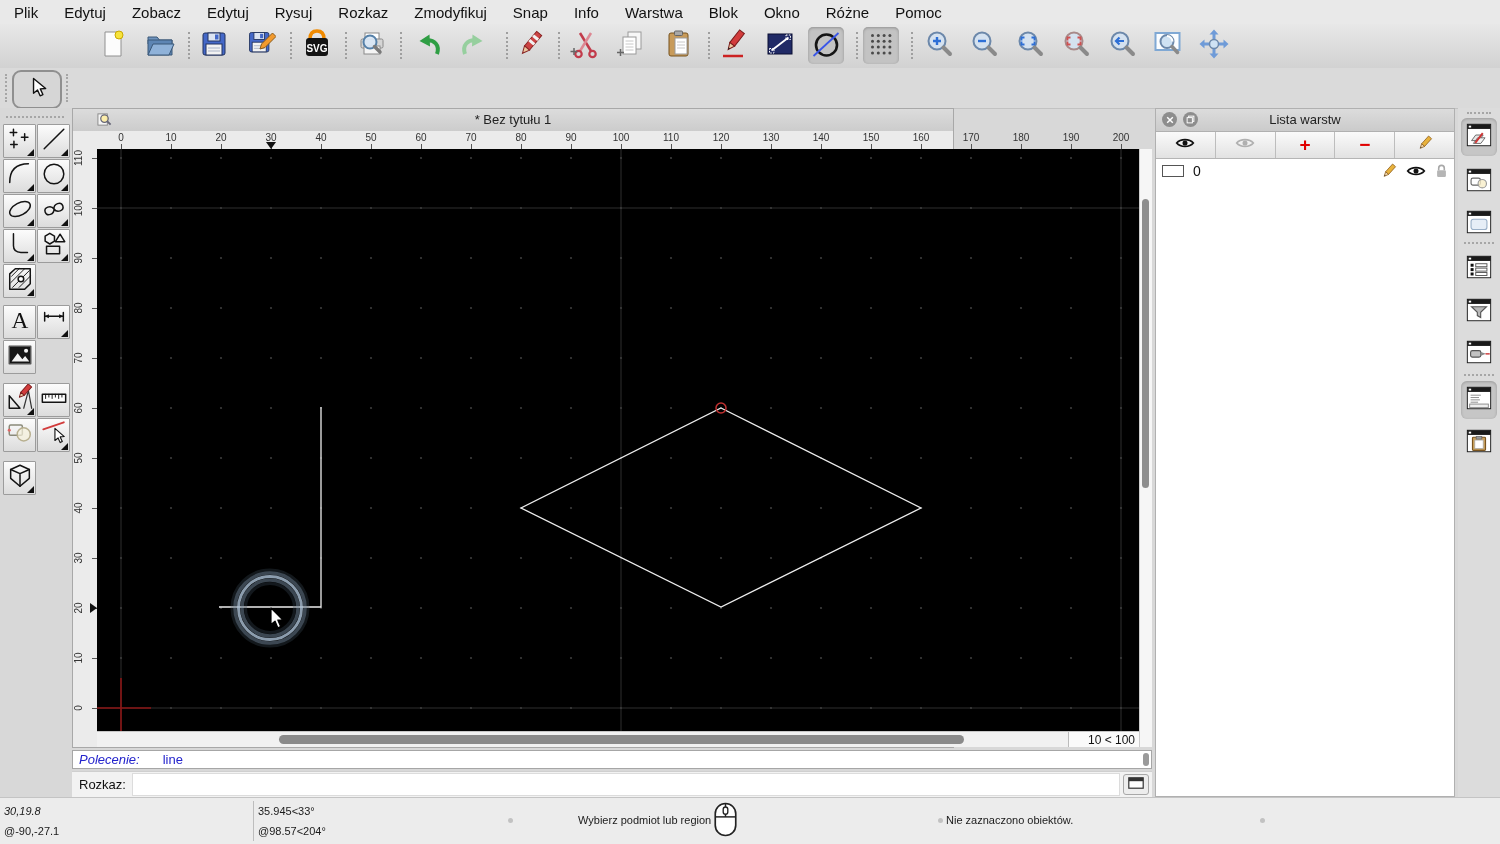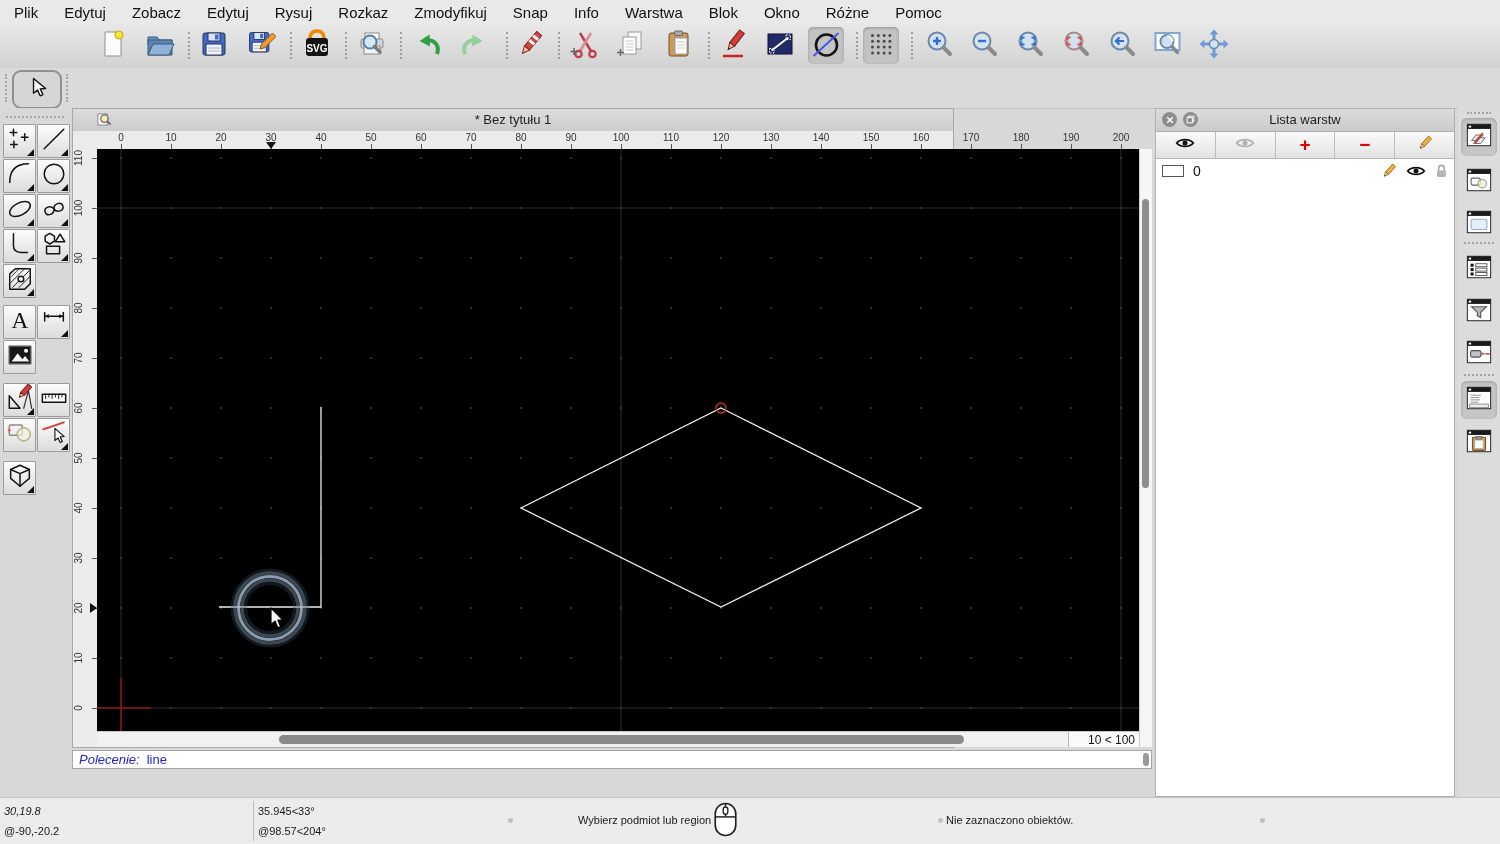--- a/index.html
+++ b/index.html
@@ -54,21 +54,21 @@
   #hscrollrow{position:absolute;left:24px;top:622px;width:1042px;height:16px;background:#f1f1f1;border-top:1px solid #c6c6c6;box-sizing:border-box;}
   #hscrollrow .thumb{position:absolute;left:182px;top:3px;width:685px;height:9px;background:#8a8a8a;border-radius:5px;}
   #grid-indicator{position:absolute;right:0;top:0;height:15px;min-width:66px;background:#fafafa;
                   border-left:1px solid #bbb;font-size:12px;color:#111;display:flex;align-items:center;
                   justify-content:flex-end;padding-right:4px;}
   #scroll-corner{position:absolute;left:0;top:622px;width:24px;height:16px;background:#ebebeb;}
   
   #cmd-history{position:absolute;left:72px;top:750px;width:1080px;height:19px;background:#fff;
                border:1px solid #a6a6a6;box-sizing:border-box;display:flex;align-items:center;
                padding-left:6px;font-size:13px;}
-  #cmd-history .lbl{color:#2323cc;font-style:italic;margin-right:7px;}
+  #cmd-history .lbl{color:#2323cc;font-style:italic;margin-right:23px;}
   #cmd-history .val{color:#2323cc;}
   #cmd-history .mini-scroll{position:absolute;right:2px;top:2px;width:6px;height:13px;background:#9a9a9a;border-radius:3px;}
   #cmd-prompt{position:absolute;left:72px;top:771px;width:1080px;height:26px;background:#f2f2f2;
               border-top:1px solid #cfcfcf;display:flex;align-items:center;font-size:13px;color:#111;
               padding:0 3px;box-sizing:border-box;}
   #cmd-prompt .plabel{margin:0 6px 0 4px;}
   #cmd-input{flex:1;height:19px;border:1px solid #dcdcdc;background:#fff;font-family:"Liberation Sans",sans-serif;
              font-size:13px;padding-left:4px;outline:none;}
   #cmd-kbd-btn{width:26px;height:21px;margin-left:3px;background:#ededed;border:1px solid #a8a8a8;
                border-radius:3px;display:flex;align-items:center;justify-content:center;padding:0;}
@@ -843,24 +843,34 @@
       <div id="grid-indicator">10 &lt; 100</div>
     </div>
   </div>
 
   <div id="cmd-history">
     <span class="lbl">Polecenie:</span>
     <span class="val">line</span>
     <div class="mini-scroll"></div>
   </div>
 
+  <div id="cmd-prompt">
+    <span class="plabel">Rozkaz:</span>
+    <input id="cmd-input" value="" style="">
+    <button id="cmd-kbd-btn">
+        <span><svg width="16" height="12" viewBox="0 0 16 12">
+            <rect x="0.8" y="0.8" width="14.4" height="10.4" fill="#fff" stroke="#333" stroke-width="1.2"></rect>
+            <rect x="0.8" y="0.8" width="14.4" height="3.4" fill="#333"></rect>
+          </svg></span>
+      </button>
+  </div>
 
   <div id="statusbar">
     <span class="abs" style="left:4px;top:7px;font-style:italic;">30,19.8</span>
-    <span class="abs" style="left:4px;top:27px;">@-90,-20.2</span>
+    <span class="abs" style="left:4px;top:27px;">@-90,-27.1</span>
     <div class="sb-sep"></div>
     <span class="abs" style="left:258px;top:7px;text-align:right;">35.945&lt;33°</span>
     <span class="abs" style="left:258px;top:27px;">@98.57&lt;204°</span>
     <span class="sb-dot" style="left:508px;top:20px;"></span>
     <span class="abs" style="left:578px;top:16px;">Wybierz podmiot lub region</span>
     <span class="abs" id="mouse-icon-slot" style="left:714px;top:4px;"><svg width="23" height="35" viewBox="0 0 22 33">
           <rect x="1.2" y="1.2" width="19.6" height="30.6" rx="9.8" fill="#fff" stroke="#222" stroke-width="1.6"></rect>
           <line x1="11" y1="1.5" x2="11" y2="14" stroke="#222" stroke-width="1.4"></line>
           <line x1="1.5" y1="14" x2="20.5" y2="14" stroke="#222" stroke-width="1.4"></line>
           <rect x="8.8" y="4.5" width="4.4" height="7" rx="2.2" fill="#fff" stroke="#222" stroke-width="1.3"></rect>

